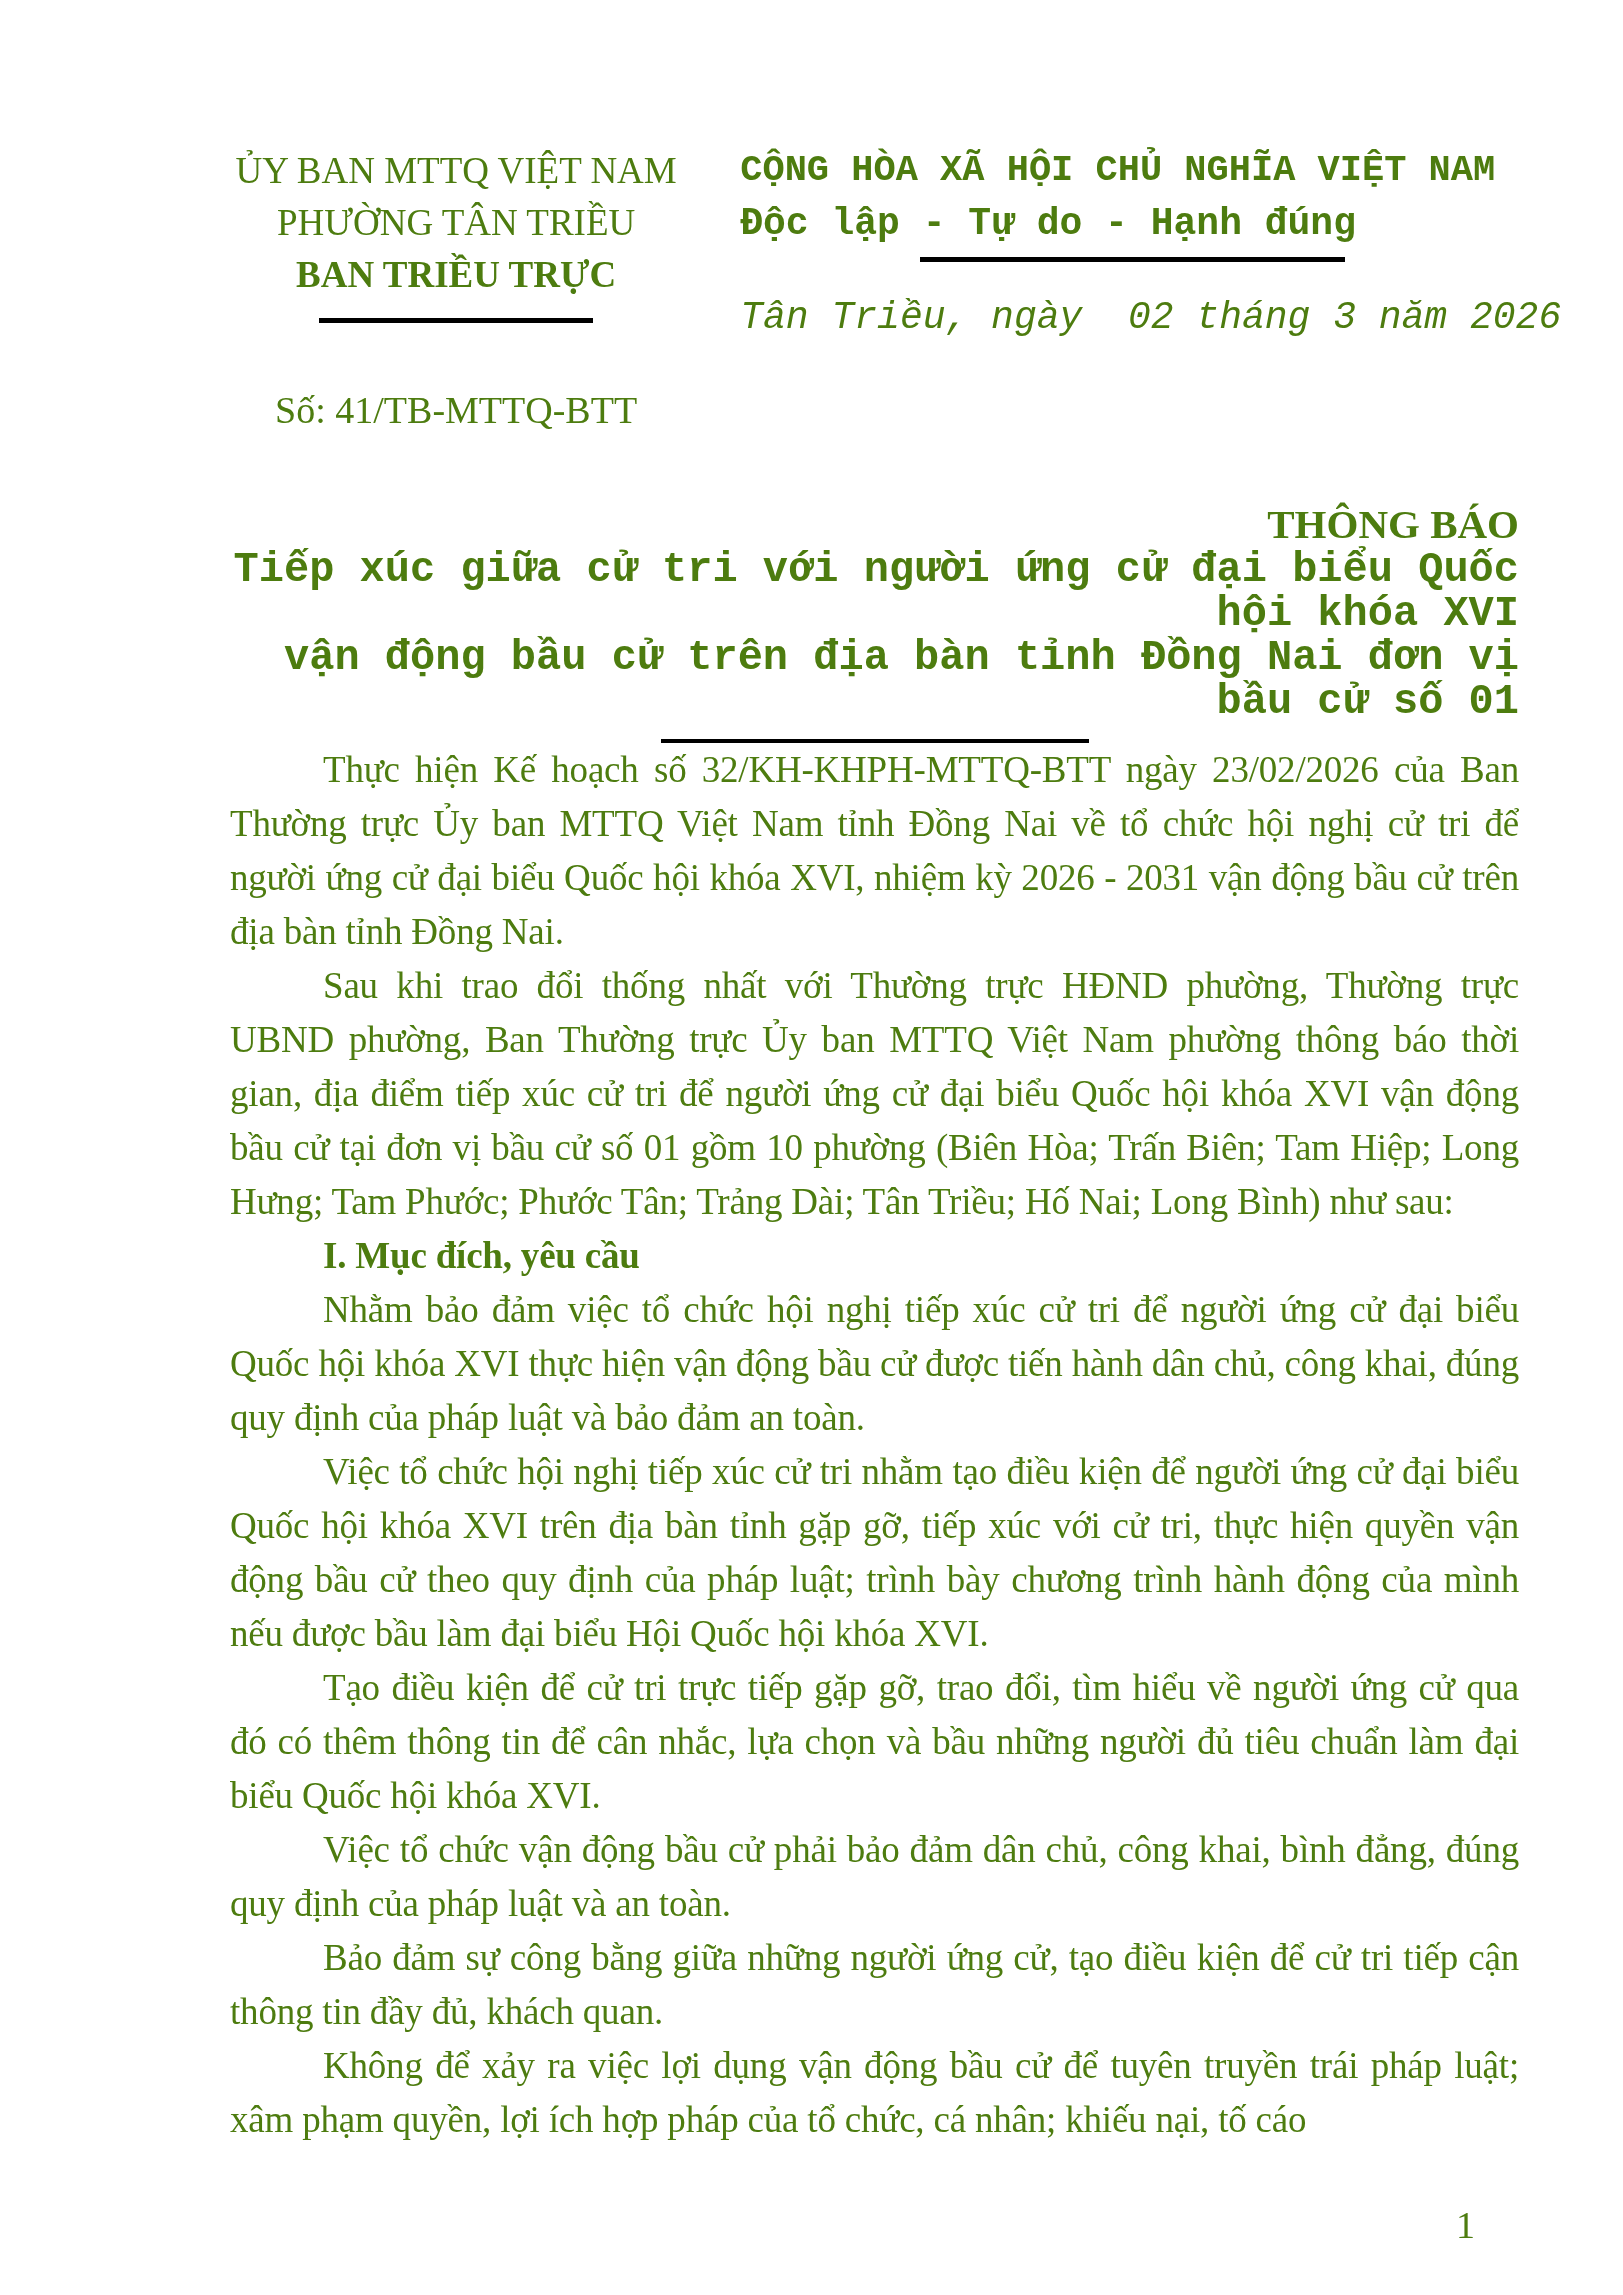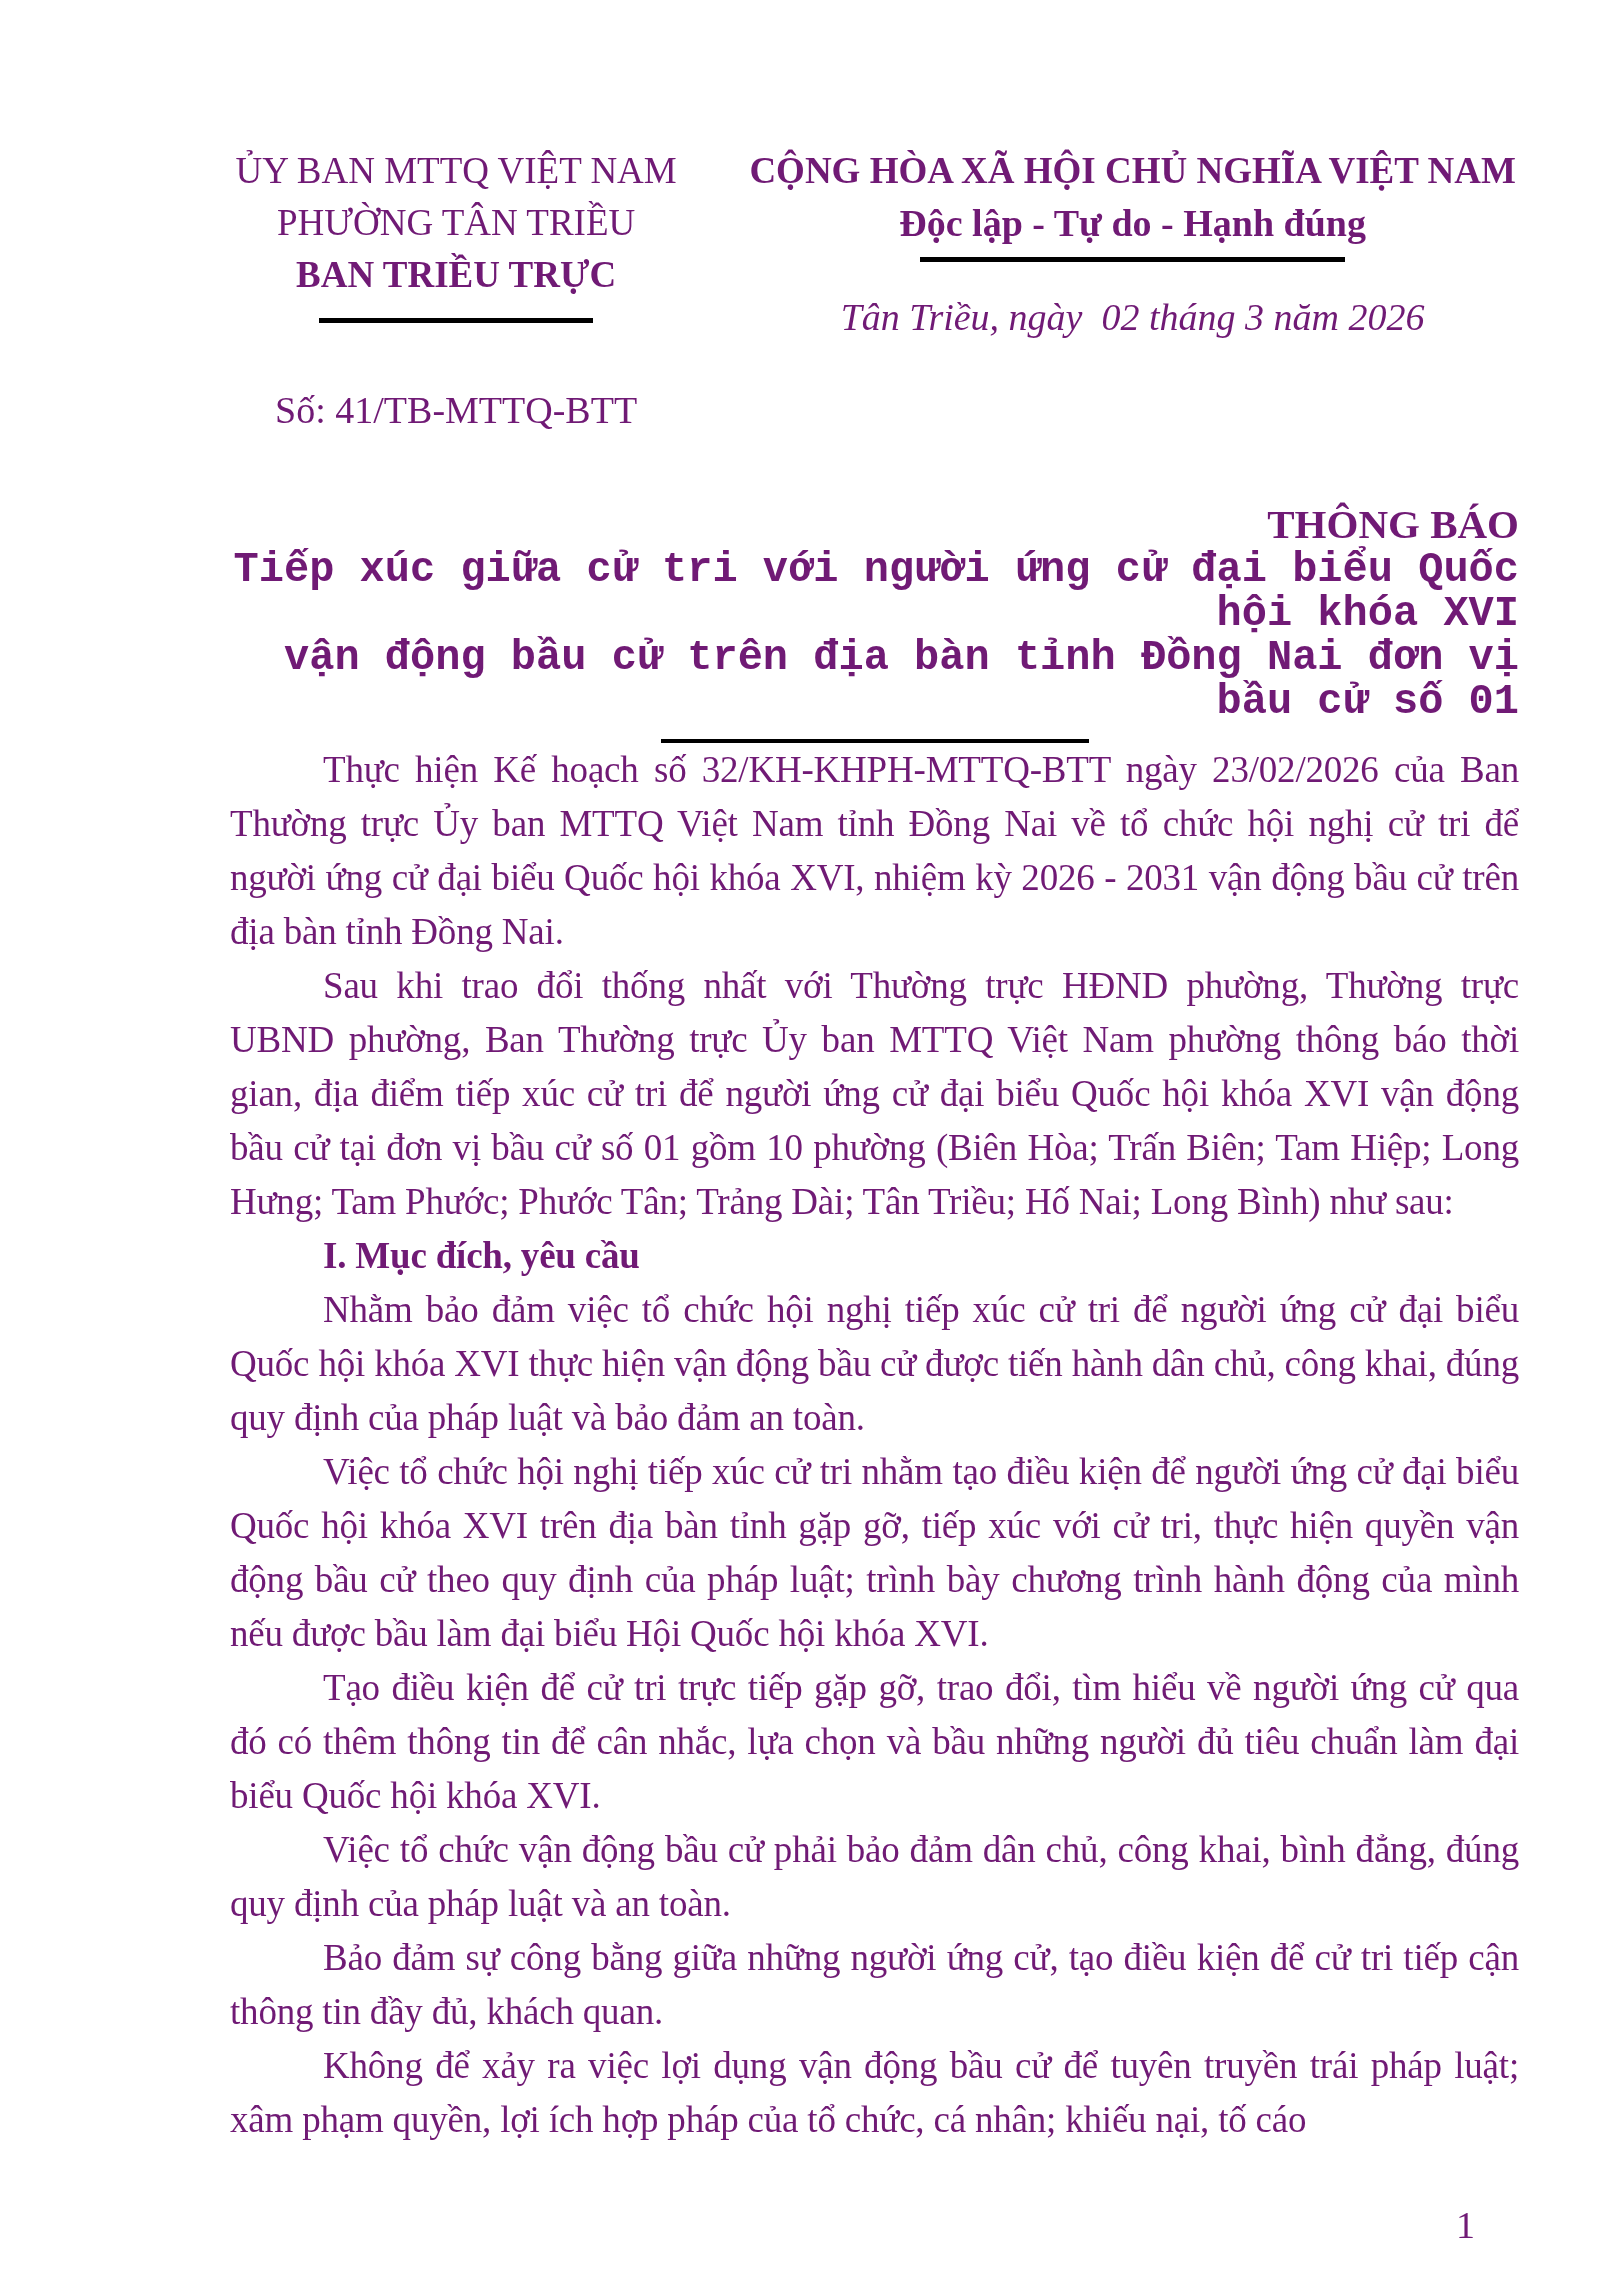--- a/index.html
+++ b/index.html
@@ -5,40 +5,40 @@
   html, body {
     margin: 0;
     padding: 0;
     background: #ffffff;
   }
   .page {
     position: relative;
     width: 1624px;
     height: 2295px;
     background: #ffffff;
-    color: #701a75;
+    color: #4d7c0f;
     font-family: "Liberation Serif", "DejaVu Serif", serif;
     overflow: hidden;
     box-sizing: border-box;
     padding-top: 145px;
   }
   
   .header {
     display: flex;
     box-sizing: border-box;
     padding-left: 172px;
     padding-right: 99px;
   }
   .header-left {
     width: 42%;
     text-align: center;
   }
   .header-right {
     width: 58%;
-    text-align: center;
+    font-family: Liberation Mono, monospace;
   }
   .org-line {
     font-size: 37px;
     line-height: 52px;
     white-space: nowrap;
   }
   .bold { font-weight: bold; }
   .nat-line1 {
     font-size: 37px;
     line-height: 51px;

